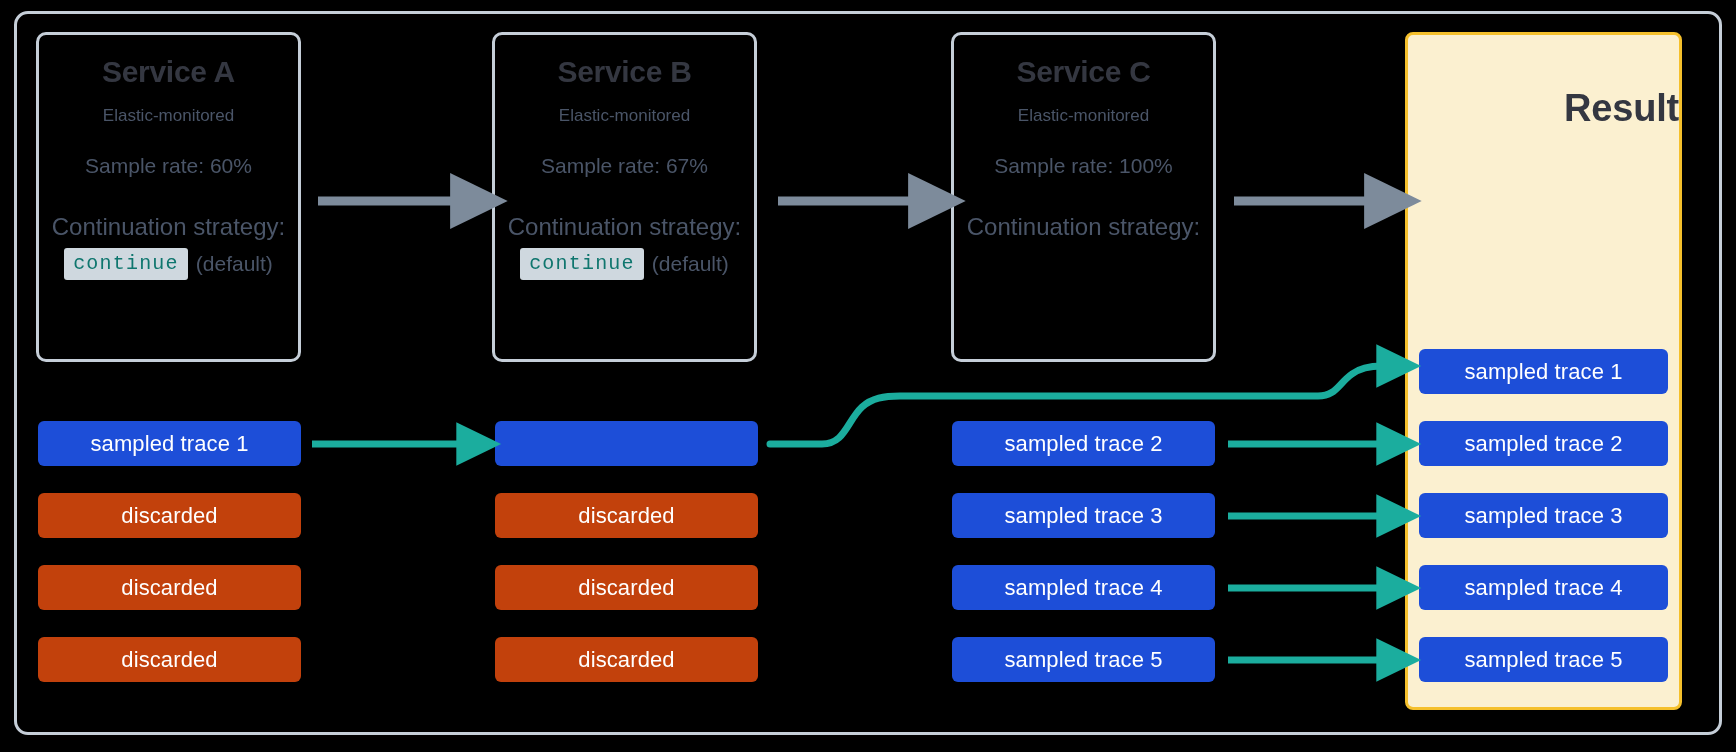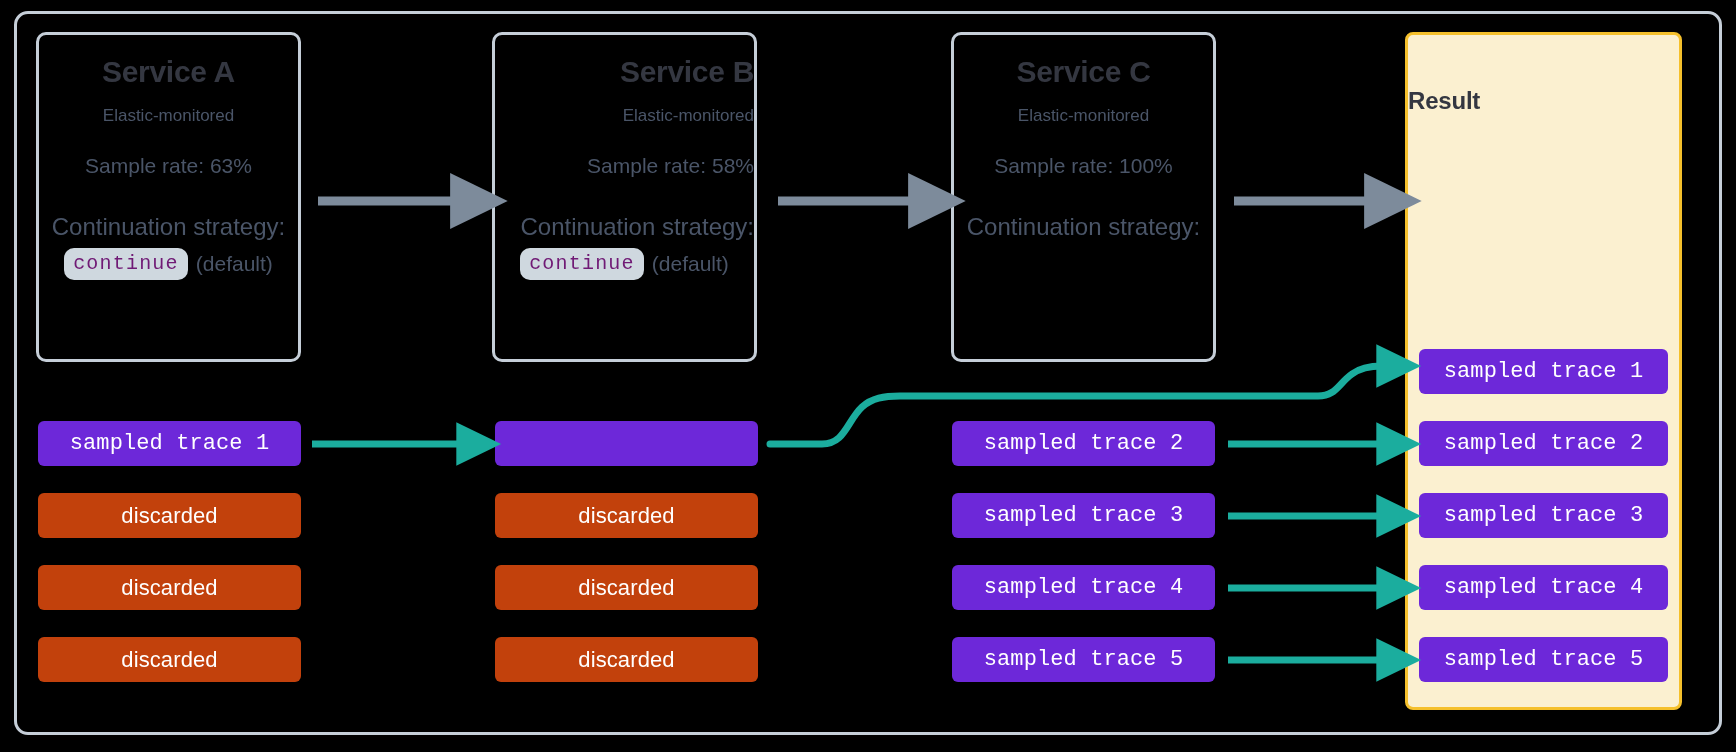--- a/index.html
+++ b/index.html
@@ -38,21 +38,21 @@
     height: 330px;
     border: 3px solid #C5CED8;
     border-radius: 10px;
     background: transparent;
     display: flex;
     flex-direction: column;
     align-items: center;
     padding-top: 20px;
   }
   .service-card.card-a { left: 36px; }
-  .service-card.card-b { left: 492px; align-items: flex-end; }
+  .service-card.card-b { left: 492px; }
   .service-card.card-c { left: 951px; }
 
   .svc-title {
     font-size: 30px;
     font-weight: bold;
     color: #343741;
     letter-spacing: -0.3px;
     margin-bottom: 17px;
   }
   .svc-sub {
@@ -76,26 +76,26 @@
     display: flex;
     align-items: center;
     justify-content: center;
     gap: 8px;
     width: 100%;
     padding: 0 8px;
   }
   .code-chip {
     display: inline-block;
     background: #CFD8DF;
-    color: #701a75;
+    color: #0f766e;
     font-family: "Liberation Mono", monospace;
     font-size: 20px;
     letter-spacing: 1.2px;
     padding: 3px 9px 4px 9px;
-    border-radius: 10px;
+    border-radius: 3px;
     line-height: 1.25;
   }
   .code-note {
     font-size: 21px;
     color: #4A5568;
   }
 
   
   .result-panel {
     position: absolute;
@@ -105,40 +105,40 @@
     height: 678px;
     background: #FBF0D0;
     border: 3px solid #F5C02C;
     border-radius: 8px;
   }
   .result-title {
     position: absolute;
     top: 52px;
     left: 0;
     width: 100%;
-    text-align: left;
-    font-size: 24px;
+    text-align: right;
+    font-size: 38px;
     font-weight: bold;
     color: #343741;
     letter-spacing: -0.2px;
   }
 
   
   .pill {
     position: absolute;
     height: 45px;
     border-radius: 6px;
     display: flex;
     align-items: center;
     justify-content: center;
     color: #FFFFFF;
     font-size: 22px;
     letter-spacing: 0.1px;
   }
-  .pill.teal { background: #6d28d9; font-family: Liberation Mono, monospace; }
+  .pill.teal { background: #1d4ed8; }
   .pill.red  { background: #c2410c; }
 
   .col-a .pill { left: 38px;  width: 263px; }
   .col-b .pill { left: 495px; width: 263px; }
   .col-c .pill { left: 952px; width: 263px; }
   .col-r .pill { left: 1419px; width: 249px; }
 
   .row1 { top: 421px; }
   .row2 { top: 493px; }
   .row3 { top: 565px; }
@@ -156,32 +156,32 @@
 </head>
 <body>
 
 <div id="stage">
 
   <div class="outer-frame"></div>
 
   <div class="service-card card-a">
     <div class="svc-title">Service A</div>
     <div class="svc-sub">Elastic-monitored</div>
-    <div class="svc-rate">Sample rate: 63%</div>
+    <div class="svc-rate">Sample rate: 60%</div>
     <div class="svc-strategy-label">Continuation strategy:</div>
     <div class="svc-strategy-row">
       <span class="code-chip">continue</span>
       <span class="code-note">(default)</span>
     </div>
   </div>
 
   <div class="service-card card-b">
     <div class="svc-title">Service B</div>
     <div class="svc-sub">Elastic-monitored</div>
-    <div class="svc-rate">Sample rate: 58%</div>
+    <div class="svc-rate">Sample rate: 67%</div>
     <div class="svc-strategy-label">Continuation strategy:</div>
     <div class="svc-strategy-row">
       <span class="code-chip">continue</span>
       <span class="code-note">(default)</span>
     </div>
   </div>
 
   <div class="service-card card-c">
     <div class="svc-title">Service C</div>
     <div class="svc-sub">Elastic-monitored</div>

